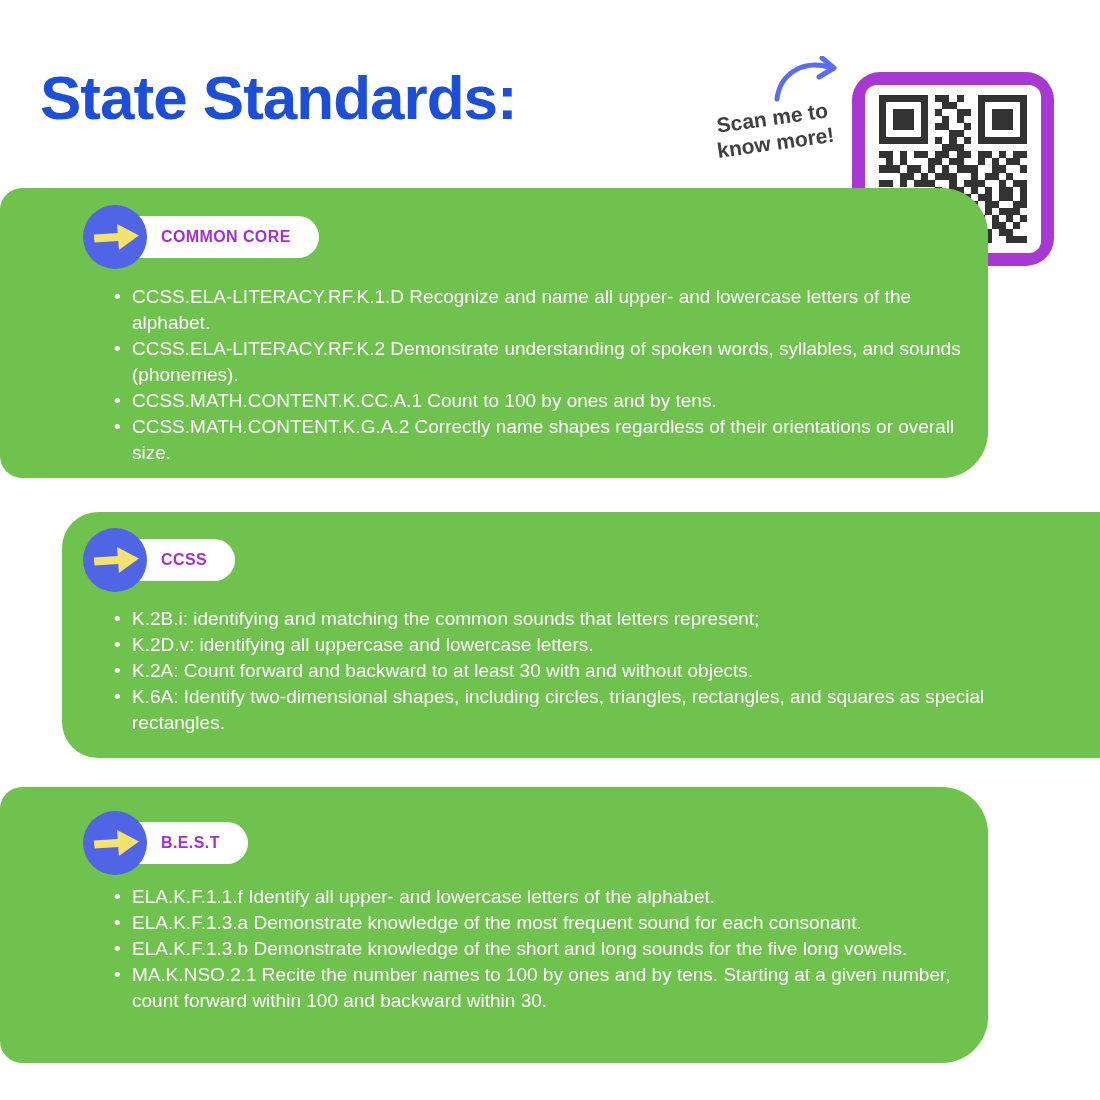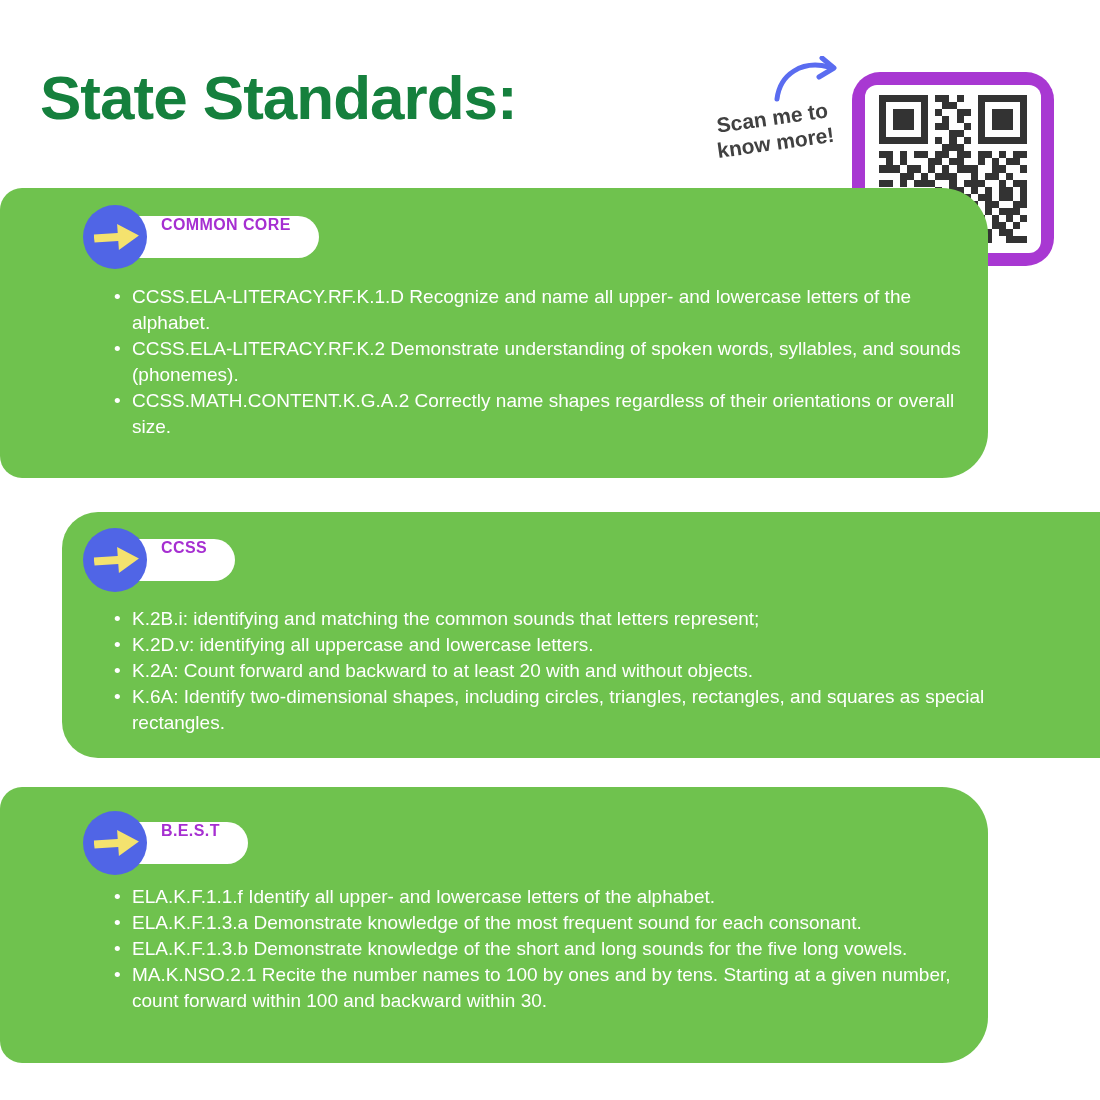--- a/index.html
+++ b/index.html
@@ -2,21 +2,21 @@
 <html><head>
 <meta charset="utf-8">
 <style>
   html,body{margin:0;padding:0;background:#ffffff;}
   .canvas{
     position:relative;width:1100px;height:1100px;background:#ffffff;overflow:hidden;
     font-family:"Liberation Sans",sans-serif;
   }
   .page-title{
     position:absolute;left:40px;top:62px;
-    font-size:62px;font-weight:800;letter-spacing:-1px;color:#15803d;
+    font-size:62px;font-weight:800;letter-spacing:-1px;color:#1d4ed8;
   }
   
   .scan-label{
     position:absolute;left:694px;top:106px;width:160px;
     transform:rotate(-8deg);
     font-size:21px;font-weight:800;color:#414141;text-align:center;line-height:1.18;
   }
   .curve-arrow{position:absolute;left:772px;top:56px;}
   .qr-outer{
     position:absolute;left:852px;top:72px;width:202px;height:194px;
@@ -39,21 +39,21 @@
   .card-3{left:0;top:787px;width:988px;height:276px;border-radius:22px 46px 46px 22px;}
   
   .badge{position:absolute;left:83px;display:flex;align-items:center;}
   .badge-circle{
     width:64px;height:64px;border-radius:50%;background:#5065e6;
     display:flex;align-items:center;justify-content:center;z-index:2;flex-shrink:0;
   }
   .badge-circle svg{transform:rotate(-4deg);margin-left:4px;}
   .badge-pill{
     margin-left:-36px;background:#ffffff;border-radius:22px;height:42px;
-    display:flex;padding:0 28px 0 50px;z-index:1;
+    display:flex;align-items:center;padding:0 28px 0 50px;z-index:1;
   }
   .badge-pill span{color:#a62fd1;font-weight:800;font-size:16px;letter-spacing:0.4px;}
   
   ul.bullets{
     position:absolute;left:112px;margin:0;padding:0;list-style:none;
     color:#ffffff;font-size:19px;font-weight:400;line-height:26px;
   }
   ul.bullets li{position:relative;padding-left:20px;}
   ul.bullets li::before{content:"\2022";position:absolute;left:2px;}
   .ul-1{top:284px;width:868px;}
@@ -532,38 +532,39 @@
         <polygon points="0,12 24,12 24,3 45,16 24,29 24,20 0,20" fill="#f4e26e"></polygon>
       </svg>
     </div>
     <div class="badge-pill">
       <span>COMMON CORE</span>
     </div>
   </div>
   <ul class="bullets ul-1">
       <li>CCSS.ELA-LITERACY.RF.K.1.D Recognize and name all upper- and lowercase letters of the alphabet.</li>
       <li>CCSS.ELA-LITERACY.RF.K.2 Demonstrate understanding of spoken words, syllables, and sounds (phonemes).</li>
+      <li>CCSS.MATH.CONTENT.K.CC.A.1 Count to 100 by ones and by tens.</li>
       <li>CCSS.MATH.CONTENT.K.G.A.2 Correctly name shapes regardless of their orientations or overall size.</li>
     </ul>
 
   <div class="green-card card-2"></div>
   <div class="badge" style="top:528px">
     <div class="badge-circle">
       <svg width="46" height="32" viewBox="0 0 46 32">
         <polygon points="0,12 24,12 24,3 45,16 24,29 24,20 0,20" fill="#f4e26e"></polygon>
       </svg>
     </div>
     <div class="badge-pill">
       <span>CCSS</span>
     </div>
   </div>
   <ul class="bullets ul-2">
       <li>K.2B.i: identifying and matching the common sounds that letters represent;</li>
       <li>K.2D.v: identifying all uppercase and lowercase letters.</li>
-      <li>K.2A: Count forward and backward to at least 20 with and without objects.</li>
+      <li>K.2A: Count forward and backward to at least 30 with and without objects.</li>
       <li>K.6A: Identify two-dimensional shapes, including circles, triangles, rectangles, and squares as special rectangles.</li>
     </ul>
 
   <div class="green-card card-3"></div>
   <div class="badge" style="top:811px">
     <div class="badge-circle">
       <svg width="46" height="32" viewBox="0 0 46 32">
         <polygon points="0,12 24,12 24,3 45,16 24,29 24,20 0,20" fill="#f4e26e"></polygon>
       </svg>
     </div>

